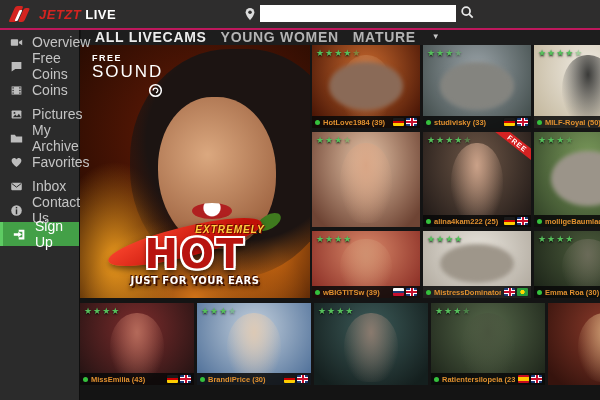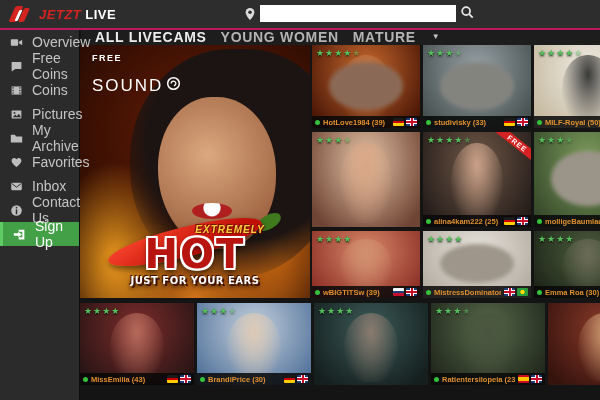--- a/index.html
+++ b/index.html
@@ -56,21 +56,21 @@
            background:radial-gradient(circle at 42% 38%, #dba87f, #9a5f3d 80%);}
   .bn-lips{position:absolute;right:78px;top:158px;width:40px;height:16px;border-radius:50%;
            background:radial-gradient(circle at 50% 30%, #fff 35%, #b02020 40%);}
   .bn-chili{position:absolute;left:26px;top:182px;width:158px;height:30px;border-radius:50%;
             transform:rotate(-14deg);box-shadow:0 3px 6px rgba(0,0,0,.5);
             background:linear-gradient(160deg,#ff4a30,#c01008 70%);}
   .bn-stem{position:absolute;left:176px;top:170px;width:26px;height:14px;border-radius:50%;
            transform:rotate(-30deg);background:#3f7a1e;}
   .fs-logo{position:absolute;left:12px;top:9px;color:#fff;line-height:1;}
   .fs-free{font-size:9px;font-weight:bold;letter-spacing:1.5px;}
-  .fs-sound{font-size:17px;letter-spacing:2px;display:flex;align-items:flex-end;gap:3px;margin-top:13px;}
+  .fs-sound{font-size:17px;letter-spacing:2px;display:flex;align-items:flex-end;gap:3px;margin-top:0;flex-direction:column;}
   .banner-text{position:absolute;left:0;right:0;bottom:12px;text-align:center;}
   .bt-extremely{color:#ffcf3d;font-size:10px;font-weight:bold;font-style:italic;letter-spacing:1px;
                 margin-left:70px;text-shadow:1px 1px 0 #7a1000,-1px -1px 0 #7a1000;}
   .bt-hot{font-size:40px;font-weight:900;color:#b81410;line-height:.95;letter-spacing:2px;
           font-family:"DejaVu Sans",sans-serif;
           text-shadow:-2px 0 #fff,2px 0 #fff,0 -2px #fff,0 2px #fff,-2px -2px #fff,2px 2px #fff,
                       -2px 2px #fff,2px -2px #fff,0 4px 6px rgba(0,0,0,.7);}
   .bt-ears{color:#fff;font-size:10px;font-weight:900;letter-spacing:.5px;margin-top:2px;
            font-family:"DejaVu Sans",sans-serif;
            text-shadow:2px 2px 0 #401000,-1px -1px 0 #401000,0 3px 4px rgba(0,0,0,.8);}

